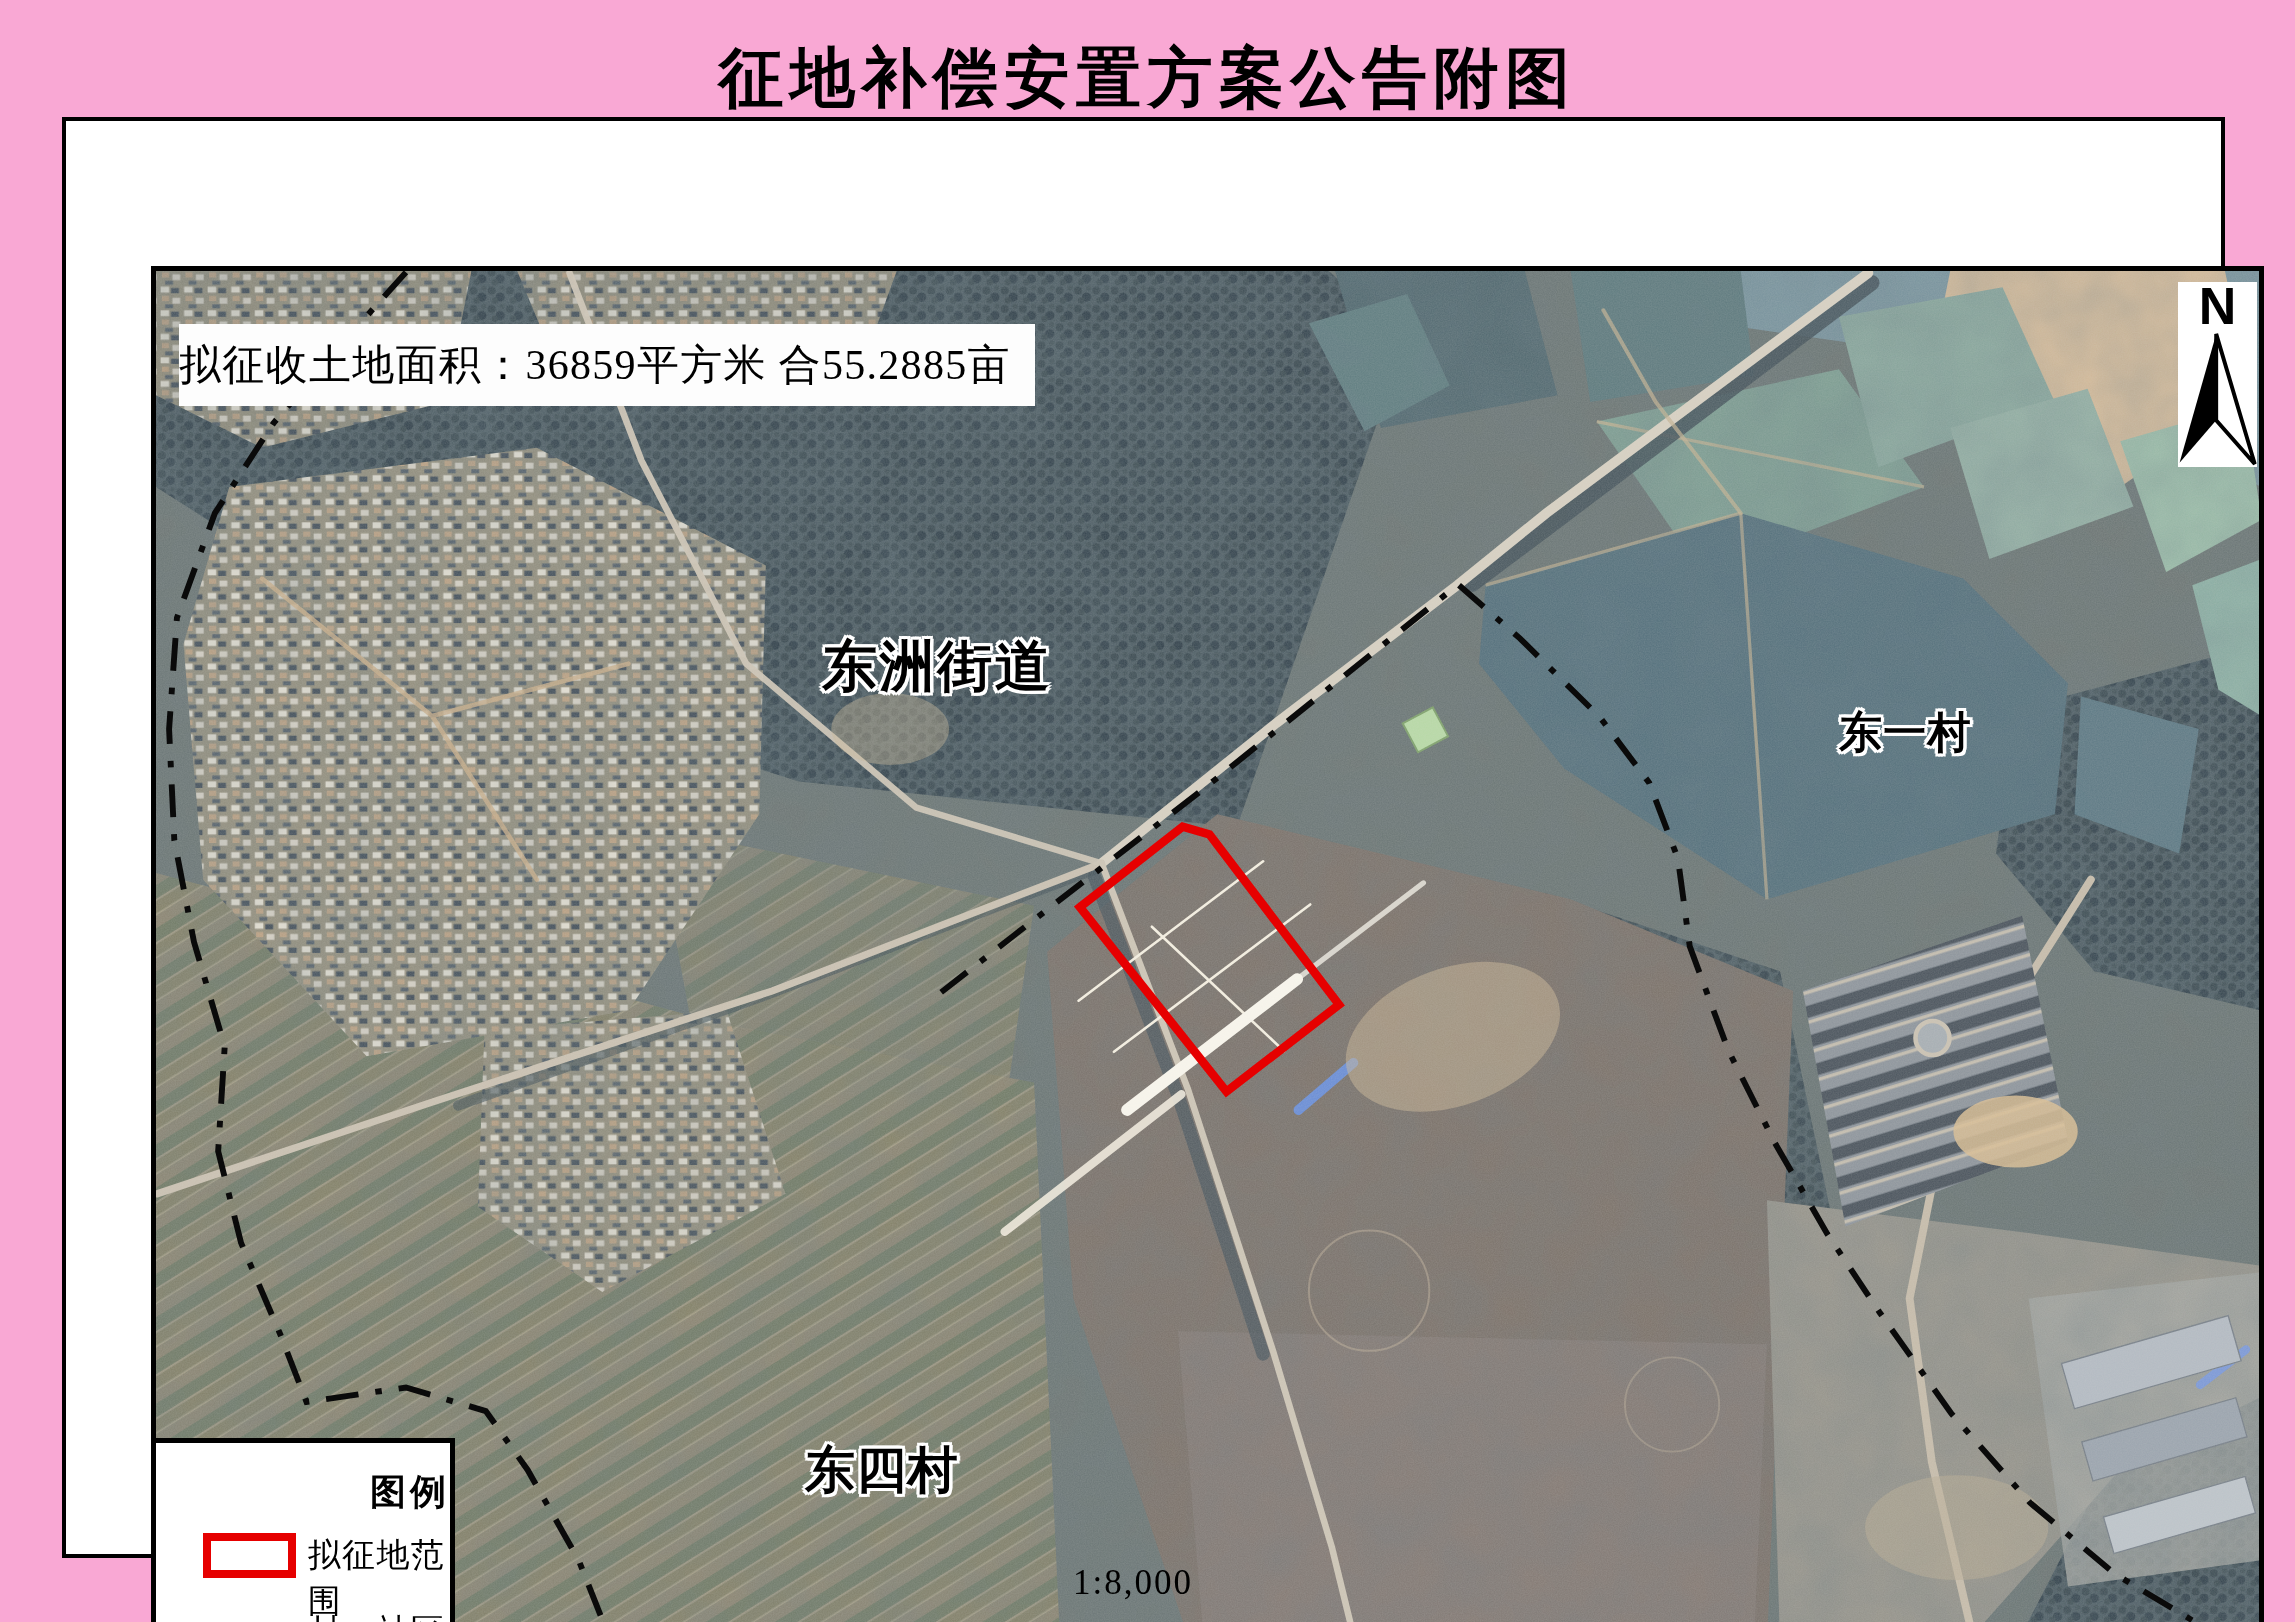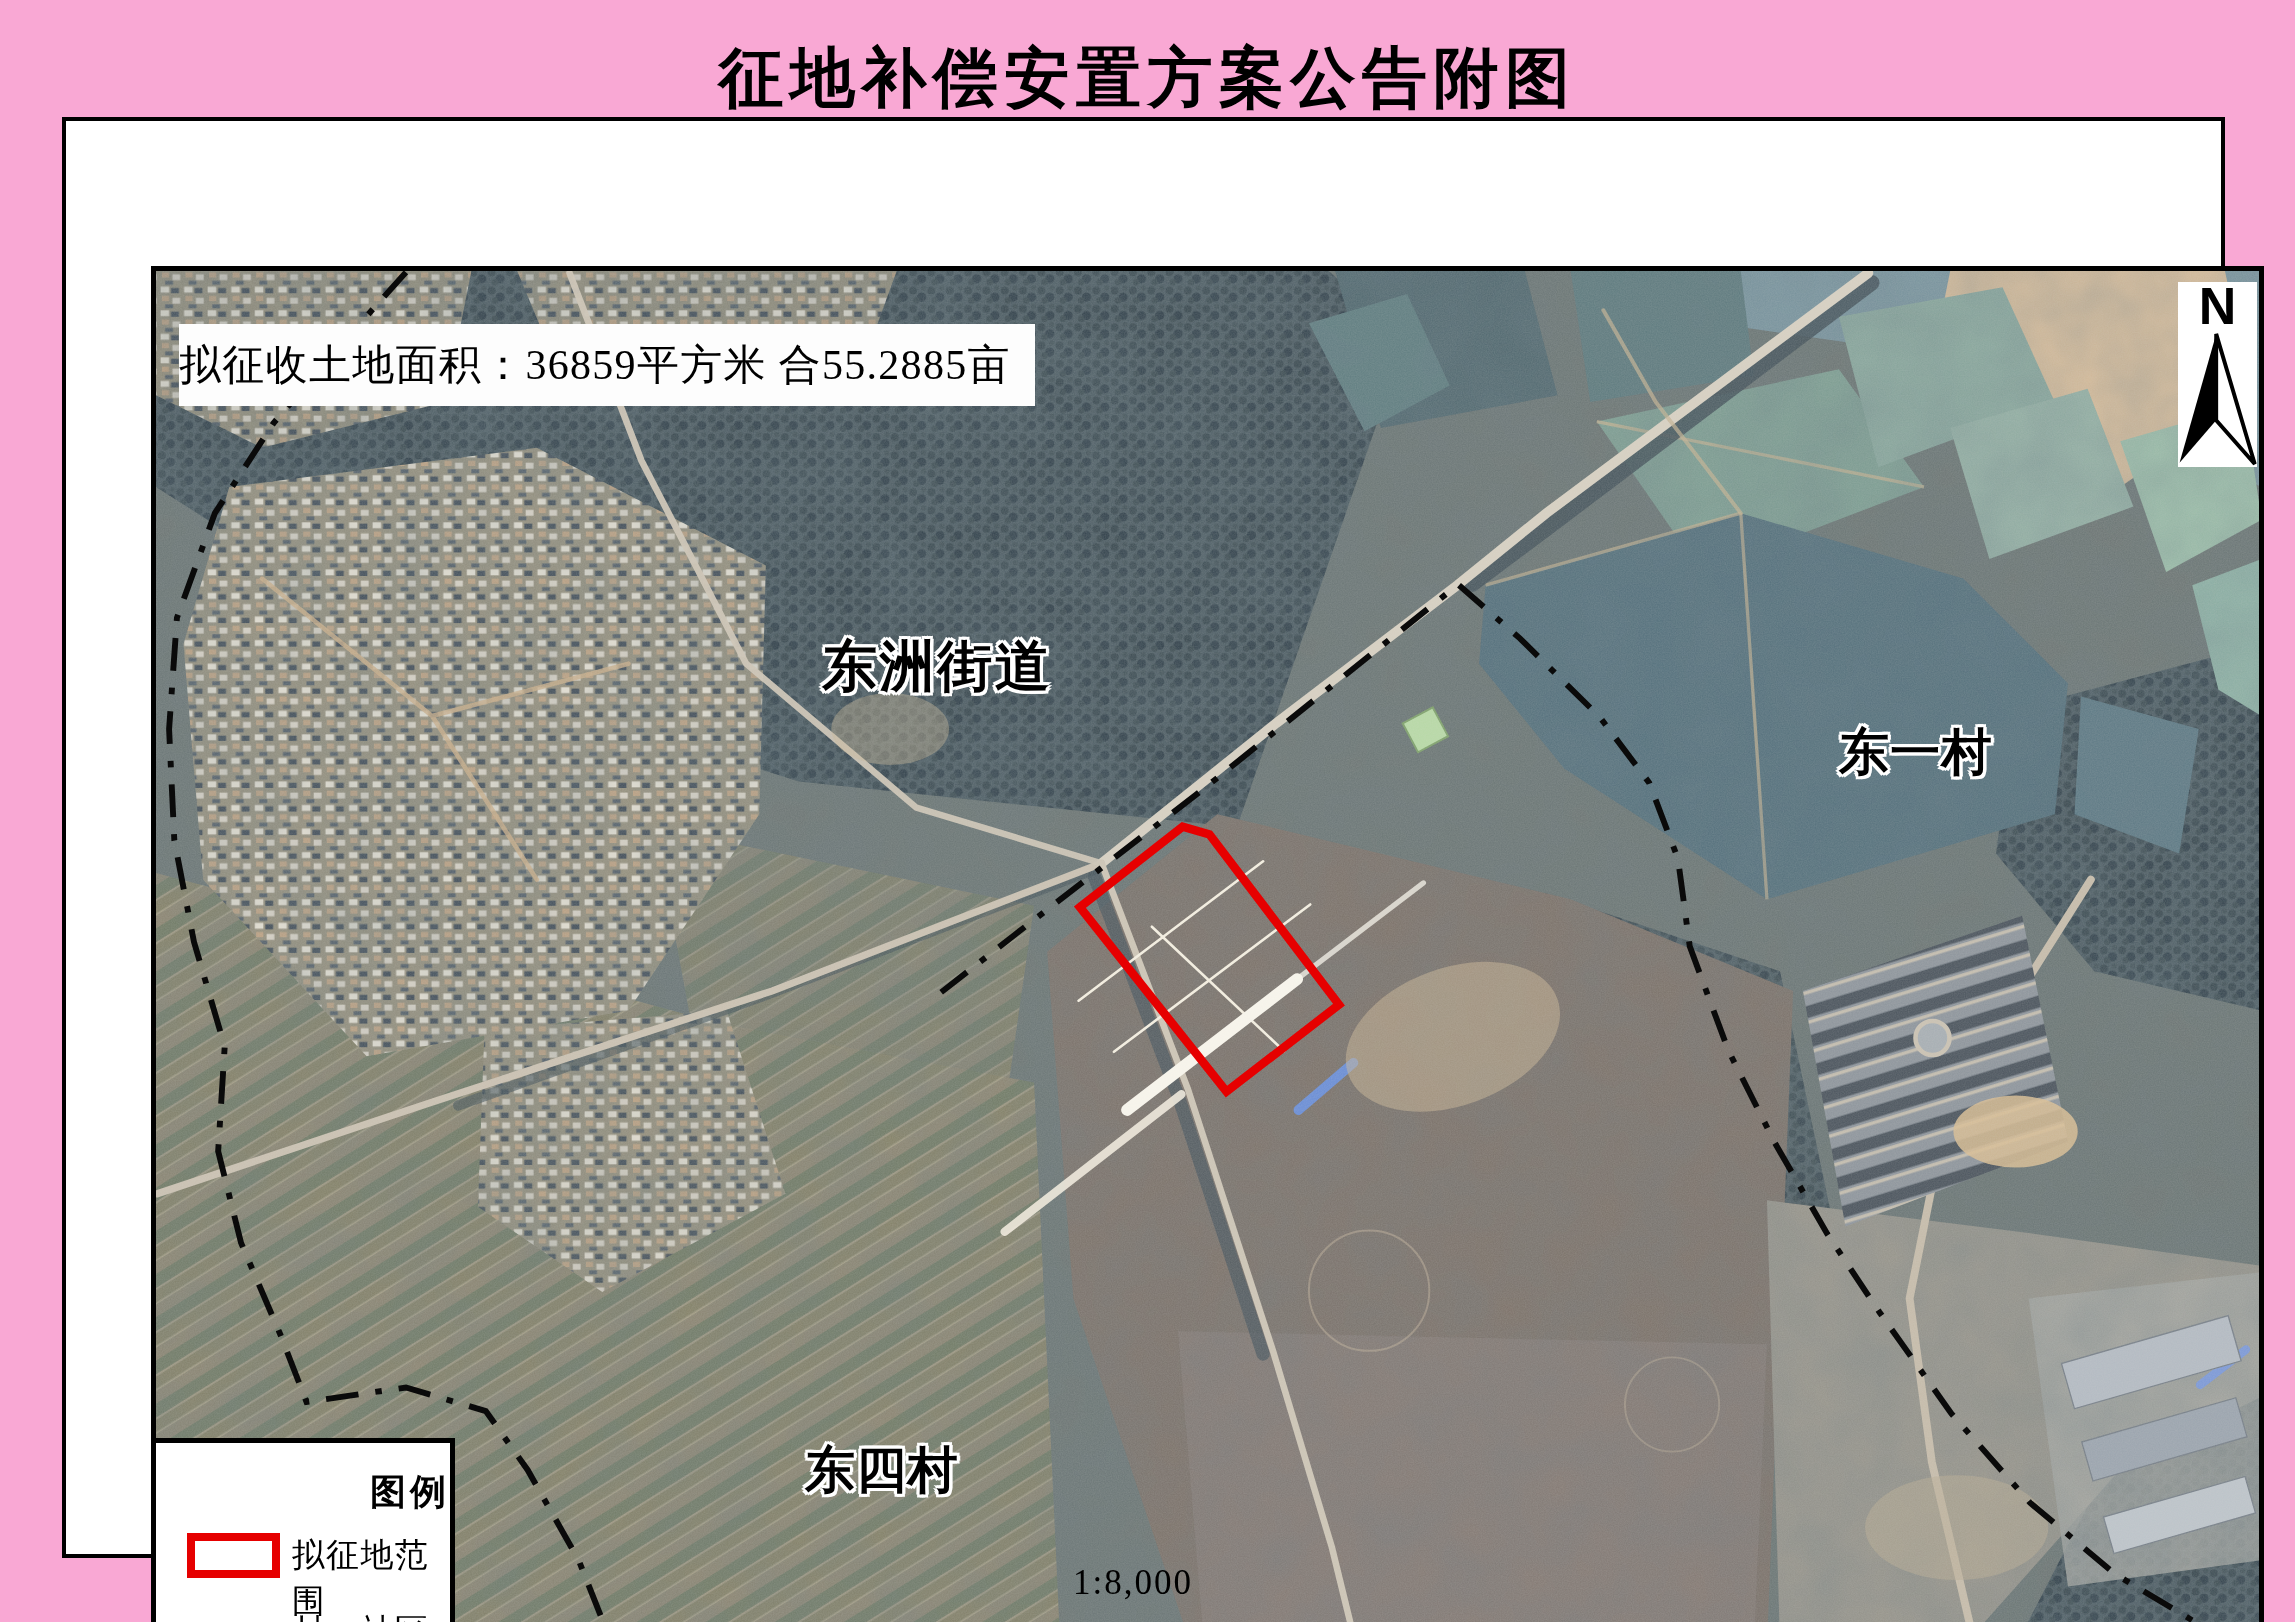--- a/index.html
+++ b/index.html
@@ -10,28 +10,28 @@
       letter-spacing:6.5px;}
   #outer-frame{left:62px;top:117px;width:2155px;height:1433px;border:4.6px solid #000;background:#fff;}
   #map-frame{left:85px;top:145px;width:2103px;height:1375px;border:5.2px solid #000;background:#6d7674;overflow:hidden;}
   #map-frame > svg{position:absolute;left:0;top:0;width:100%;height:100%;}
   #info-box{left:23px;top:53px;width:856px;height:82px;background:#fdfdfd;
       font-size:42px;line-height:82px;box-sizing:border-box;white-space:nowrap;letter-spacing:1.3px;}
   .map-label{font-weight:700;white-space:nowrap;color:#000;
       text-shadow:-3.3px 0 0 #fff,3.3px 0 0 #fff,0 -3.3px 0 #fff,0 3.3px 0 #fff,
                   -2.6px -2.6px 0 #fff,2.6px 2.6px 0 #fff,-2.6px 2.6px 0 #fff,2.6px -2.6px 0 #fff;}
   #label-street{left:666px;top:359px;font-size:55px;letter-spacing:2.6px;}
-  #label-dongyi{left:1683px;top:448px;font-size:50px;letter-spacing:1.3px;}
+  #label-dongyi{left:1683px;top:433px;font-size:43px;letter-spacing:1.3px;}
   #label-dongsi{left:649px;top:1166px;font-size:50px;letter-spacing:1.3px;}
   #north-box{left:2022px;top:10.5px;width:79px;height:185px;background:#fff;text-align:center;}
   #north-box .n{font-family:"Liberation Sans","DejaVu Sans",sans-serif;font-weight:700;font-size:52px;line-height:48px;}
   #north-box svg{display:block;margin:0 auto;}
   #legend{left:-5.2px;top:1167px;width:294px;height:219px;background:#fff;border:5.2px solid #000;box-sizing:content-box;}
   #legend .ltitle{position:absolute;left:0;top:25px;width:100%;text-align:right;font-size:36px;font-weight:700;letter-spacing:3.9px;}
-  .legend-row{position:absolute;left:0;width:100%;height:46px;}
+  .legend-row{position:absolute;left:16px;width:100%;height:46px;}
   #legend-row-1{top:89px;}
   #legend-row-2{top:165px;}
   .lswatch{position:absolute;left:31px;top:1.3px;width:77px;height:29px;border:8.5px solid #e60000;background:#fff;}
   .llabel{position:absolute;left:136px;top:0;font-size:33px;line-height:46px;letter-spacing:1.3px;}
   #scale-text{left:0;top:1563px;width:2172px;text-align:center;font-size:35px;letter-spacing:2px;margin-left:47px;}
   .boundary{fill:none;stroke-width:9;stroke-dasharray:50 26 10 26;stroke-linecap:butt;}
   .redzone{fill:none;stroke-width:13;stroke-linejoin:miter;}
 </style>
 </head>
 <body>

